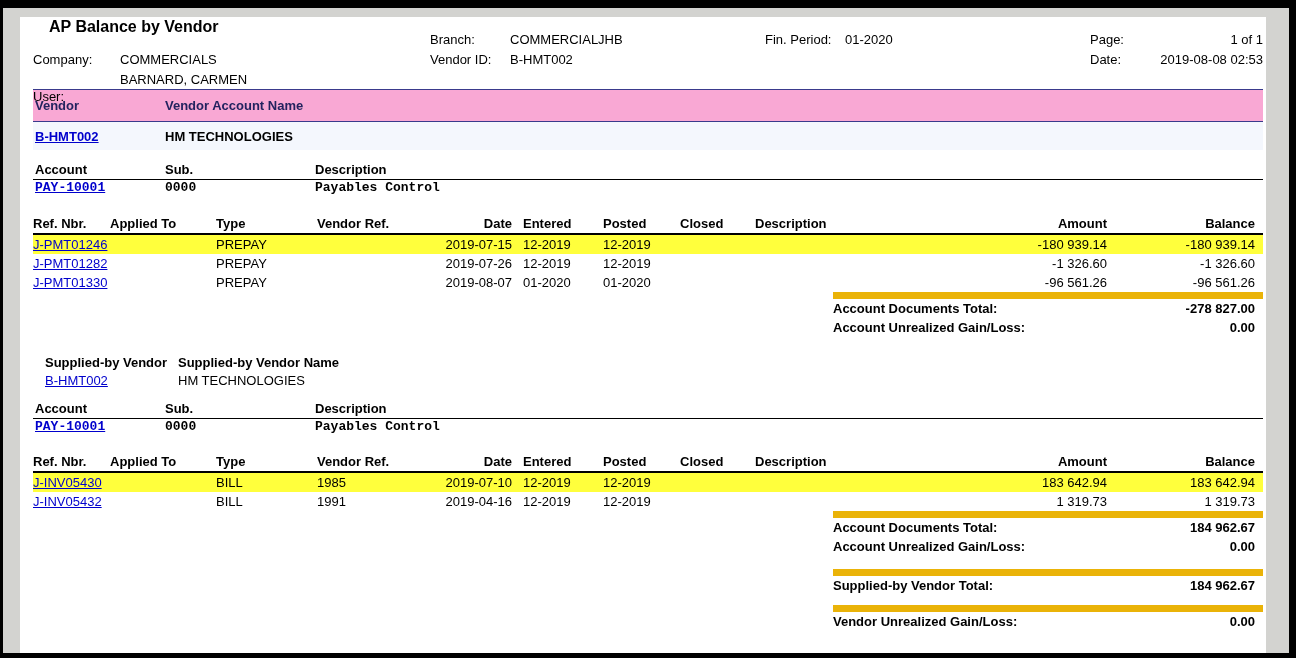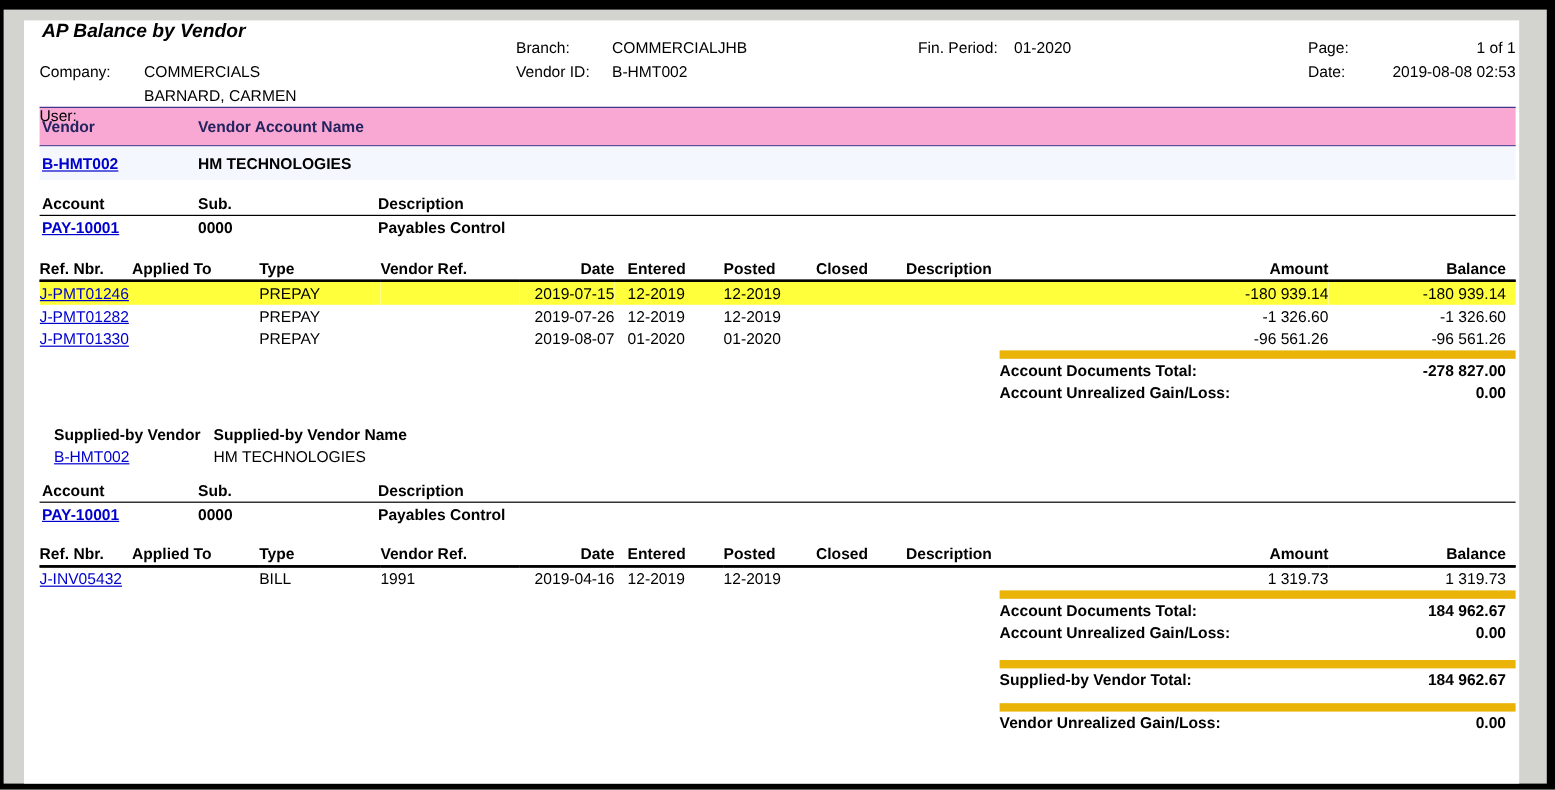--- a/index.html
+++ b/index.html
@@ -25,21 +25,21 @@
     background:#f9a8d4; color:#23235F; font-weight:bold;
   }
   .vrow { display:flex; align-items:center; height:28px; background:#F4F7FD; font-weight:bold; }
   .c130 { width:130px; padding-left:2px; flex:0 0 auto; }
   .c150 { width:150px; flex:0 0 auto; }
   .cfill { flex:1; }
 
   
   .acct { margin-top:10px; }
   .acct-h { display:flex; align-items:flex-end; height:17px; padding-bottom:2px; border-bottom:1px solid #000; font-weight:bold; }
-  .acct-r { display:flex; align-items:center; height:19px; font-weight:bold; }
+  .acct-r { display:flex; align-items:flex-start; height:19px; font-weight:bold;font-family:Liberation Mono, monospace; }
 
   
   table.doc { width:1230px; border-collapse:collapse; table-layout:fixed; margin-top:15px; }
   table.doc.second { margin-top:14px; }
   table.doc thead td { font-weight:bold; border-bottom:2px solid #000; height:17px; vertical-align:bottom; padding:0 0 2px 0; }
   table.doc tbody td { height:19px; padding:0; vertical-align:middle; overflow:hidden; white-space:nowrap; }
   table.doc .r { text-align:right; }
   table.doc .pl { padding-left:11px; }
   table.doc .pr { padding-right:8px; }
   tr.hl td { background:#FFFF3C; }
@@ -62,21 +62,21 @@
   .supplied .sc1 { width:133px; flex:0 0 auto; }
 </style>
 </head>
 <body>
 
 <div class="margin-area"></div>
 <div class="page">
   <div class="content">
 
     <div class="hdr">
-      <span class="title" style="left:2px;top:2px;font-style:italic;">AP Balance by Vendor</span>
+      <span class="title" style="left:16px;top:2px;">AP Balance by Vendor</span>
       <span style="left:0;top:35px;">Company:</span>
       <span style="left:87px;top:35px;">COMMERCIALS</span>
       <span style="left:0;top:72px;">User:</span>
       <span style="left:87px;top:55px;">BARNARD, CARMEN</span>
       <span style="left:397px;top:15px;">Branch:</span>
       <span style="left:477px;top:15px;">COMMERCIALJHB</span>
       <span style="left:397px;top:35px;">Vendor ID:</span>
       <span style="left:477px;top:35px;">B-HMT002</span>
       <span style="left:732px;top:15px;">Fin. Period:</span>
       <span style="left:812px;top:15px;">01-2020</span>
@@ -246,20 +246,33 @@
           <td class="r">Date</td>
           <td class="pl">Entered</td>
           <td>Posted</td>
           <td>Closed</td>
           <td>Description</td>
           <td class="r">Amount</td>
           <td class="r pr">Balance</td>
         </tr>
       </thead>
       <tbody>
+        <tr class="hl">
+          <td><a href="#">J-INV05430</a></td>
+          <td></td>
+          <td>BILL</td>
+          <td>1985</td>
+          <td class="r">2019-07-10</td>
+          <td class="pl">12-2019</td>
+          <td>12-2019</td>
+          <td></td>
+          <td></td>
+          <td class="r">183 642.94</td>
+          <td class="r pr">183 642.94</td>
+        </tr>
         <tr>
           <td><a href="#">J-INV05432</a></td>
           <td></td>
           <td>BILL</td>
           <td>1991</td>
           <td class="r">2019-04-16</td>
           <td class="pl">12-2019</td>
           <td>12-2019</td>
           <td></td>
           <td></td>

